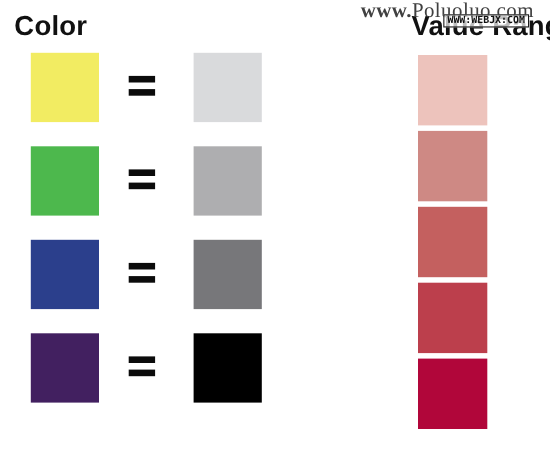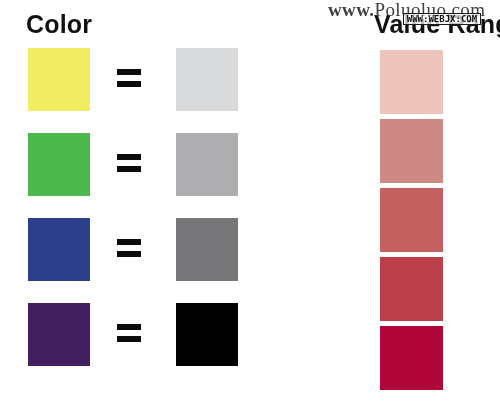--- a/index.html
+++ b/index.html
@@ -22,21 +22,21 @@
   .heading {
     position: absolute;
     font-family: "Liberation Sans", sans-serif;
     font-weight: bold;
     font-size: 25px;
     letter-spacing: 0.2px;
     color: #111111;
     white-space: nowrap;
     line-height: 1;
   }
-  #hd-color      { left: 26px;  top: 12px; }
+  #hd-color      { left: 13px;  top: 12px; }
   #hd-value      { left: 168px; top: 12px; }
   #hd-valuerange { left: 337px; top: 12px; margin-left: 37px; }
 
   
   .map-row {
     position: absolute;
     left: 0;
     width: 300px;
     height: 63px;
   }

